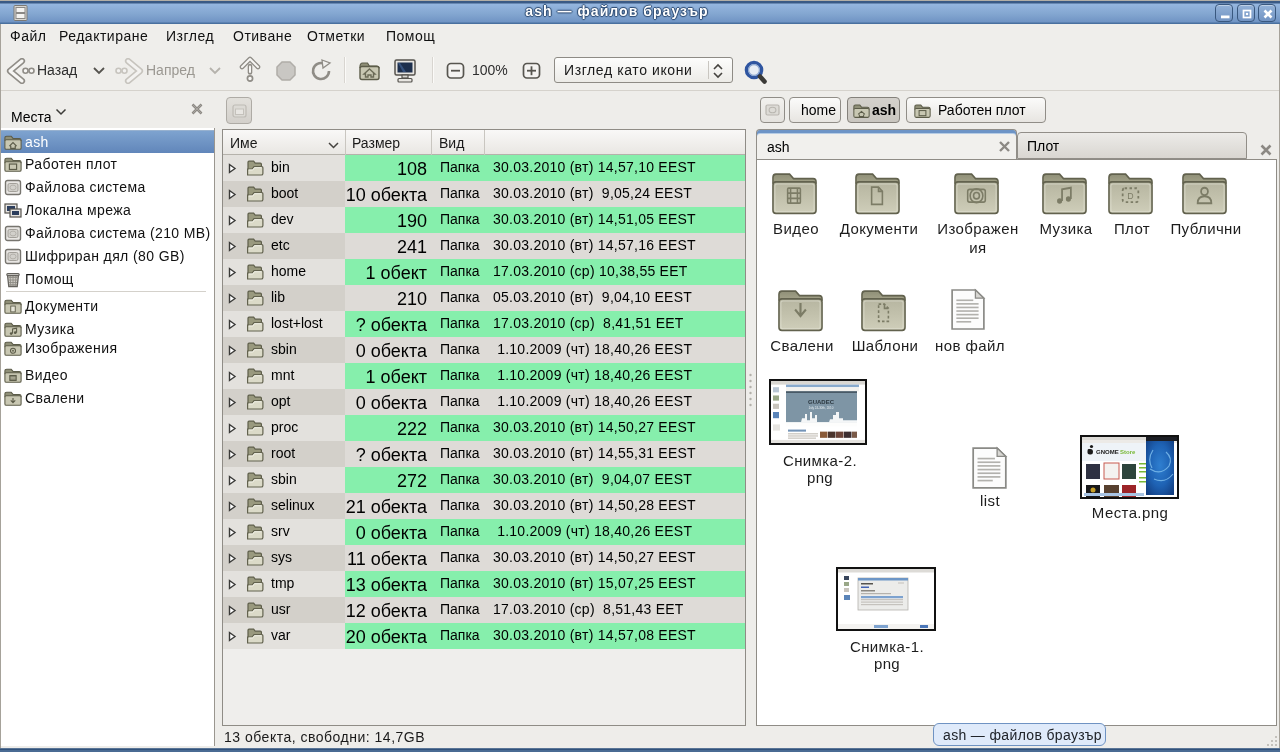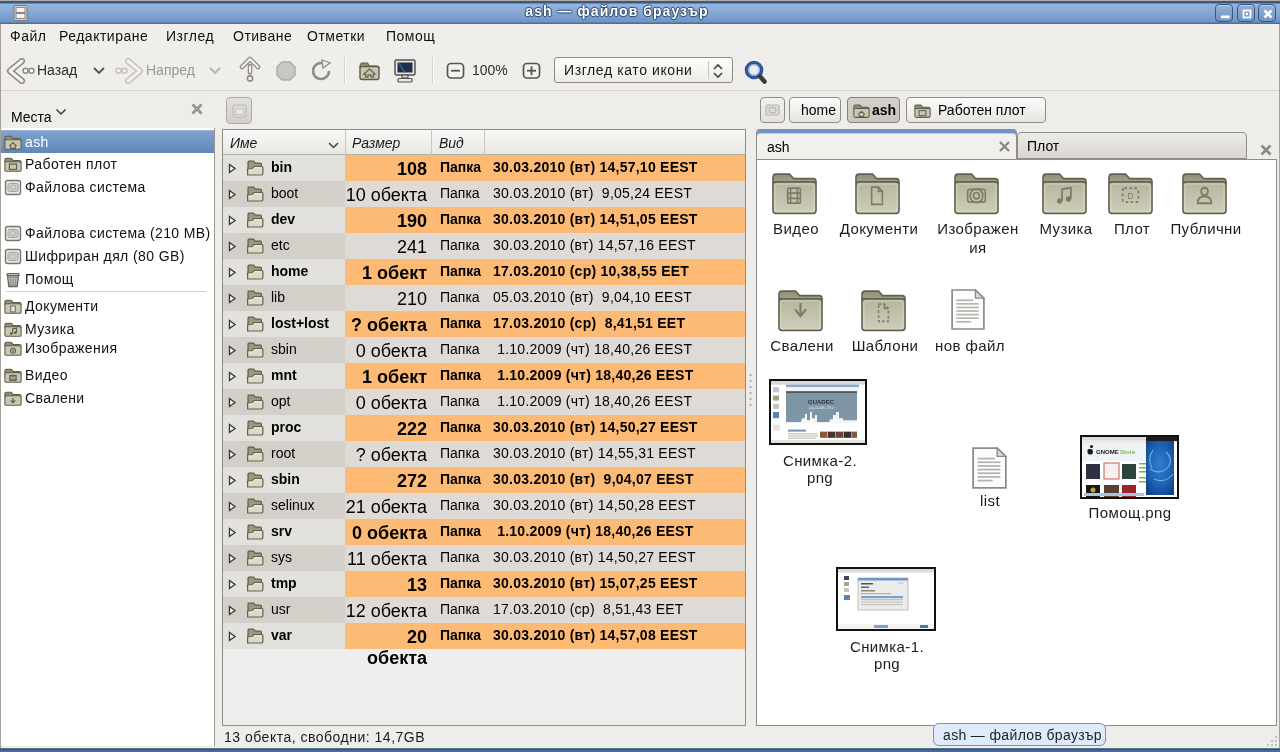--- a/index.html
+++ b/index.html
@@ -35,25 +35,25 @@
 #side-list { left:0px; top:128px; width:215px; height:618px; background:#ffffff; border-right:1px solid #9a968f; }
 .srow { position:absolute; left:0; width:214px; height:23px; }
 .srow .lbl { position:absolute; left:25px; top:3px; font-size:14px; letter-spacing:.4px; color:#111; white-space:nowrap; }
 .srow svg, .srow .ic { position:absolute; left:4px; top:3px; }
 #ash-sel { background:linear-gradient(#7ea3cf,#6186ba); border-top:1px solid #97b1cf; }
 #side-sep { position:absolute; left:6px; width:200px; height:1px; background:#d4d1cb; }
 
 
 #tree { left:222px; top:129px; width:524px; height:597px; background:#efeeec; border:1px solid #8f8c86; }
 #thead { position:absolute; left:0; top:0; width:522px; height:25px;
-  background:linear-gradient(#f9f8f7,#e9e7e3); border-bottom:1px solid #b5b2ab;font-style:italic; }
+  background:linear-gradient(#f9f8f7,#e9e7e3); border-bottom:1px solid #b5b2ab; }
 .hcell { position:absolute; top:0; height:25px; border-right:1px solid #c9c6c0; }
 .hcell span { position:absolute; top:5px; left:7px; font-size:14px; color:#1a1a1a; }
 .trow { position:absolute; left:0; width:522px; height:26px; }
-.rowa { background:#fdba74;font-weight:bold; } .rowb { background:#dedbd7; }
+.rowa { background:#86efac; } .rowb { background:#dedbd7; }
 .cella { background:#e3e1dd; } .cellb { background:#d3d0ca; }
 .namecell { position:absolute; left:0; top:0; width:122px; height:26px; }
 .trow .exp { position:absolute; left:5px; top:8px; }
 .trow .fi { position:absolute; left:22px; top:3px; }
 .trow .nm { position:absolute; left:48px; top:4px; font-size:14px; }
 .trow .sz { position:absolute; left:120px; top:4px; width:84px; text-align:right; font-size:18px; }
 .trow .vd { position:absolute; left:217px; top:4px; font-size:14px; }
 .trow .dt { position:absolute; left:270px; top:4px; font-size:14px; letter-spacing:.25px; white-space:pre; }
 
 
@@ -269,20 +269,29 @@
       <span class="lbl">Работен плот</span>
     </div>
     <div class="srow" style="top:48px">
       <svg width="18" height="17" viewBox="0 0 18 17">
         <rect x="1.5" y="1.5" width="15" height="14" rx="2" fill="#e8e6e3" stroke="#77756f" stroke-width="1.4"></rect>
         <rect x="4" y="4.5" width="10" height="8" rx="1.5" fill="#d2d0cb" stroke="#a3a09a" stroke-width="1"></rect>
         <ellipse cx="9" cy="8.5" rx="3" ry="2.4" fill="none" stroke="#b5b2ac" stroke-width="1"></ellipse>
       </svg>
       <span class="lbl">Файлова система</span>
     </div>
+    <div class="srow" style="top:71px">
+      <svg width="18" height="17" viewBox="0 0 18 17">
+        <rect x="1" y="2" width="12" height="9" fill="#e6e4e0" stroke="#55534e" stroke-width="1.2"></rect>
+        <rect x="3" y="4" width="8" height="5" fill="#2c3e5e"></rect>
+        <rect x="6" y="7" width="11" height="8" fill="#e6e4e0" stroke="#55534e" stroke-width="1.2"></rect>
+        <rect x="8" y="9" width="7" height="4" fill="#2c3e5e"></rect>
+      </svg>
+      <span class="lbl">Локална мрежа</span>
+    </div>
     <div class="srow" style="top:94px">
       <svg width="18" height="17" viewBox="0 0 18 17">
         <rect x="1.5" y="1.5" width="15" height="14" rx="2" fill="#e8e6e3" stroke="#77756f" stroke-width="1.4"></rect>
         <rect x="4" y="4.5" width="10" height="8" rx="1.5" fill="#d2d0cb" stroke="#a3a09a" stroke-width="1"></rect>
         <ellipse cx="9" cy="8.5" rx="3" ry="2.4" fill="none" stroke="#b5b2ac" stroke-width="1"></ellipse>
       </svg>
       <span class="lbl">Файлова система (210 MB)</span>
     </div>
     <div class="srow" style="top:117px">
       <svg width="18" height="17" viewBox="0 0 18 17">
@@ -827,21 +836,21 @@
       </defs>
     <rect x="64" y="4" width="28" height="54" fill="url(#swirl)"></rect>
     <g fill="none" stroke="#7cbcec" stroke-width="1.2" opacity=".85">
       <path d="M68 32 Q79 39 87 29 Q91 21 84 15"></path>
       <path d="M91 37 Q83 47 72 42"></path>
       <path d="M71 13 Q65 22 70 31"></path>
     </g>
     <rect x="64" y="0" width="31" height="4" fill="#1c1e24"></rect>
   </svg>
 </div>
-<div class="ilabel abs" style="left:1130px;top:504px">Помощ.png</div>
+<div class="ilabel abs" style="left:1130px;top:504px">Места.png</div>
 
 <div class="abs" style="left:836px;top:567px;width:100px;height:64px;background:#fff;border:2px solid #111">
   <svg width="96" height="60" viewBox="0 0 96 60">
     <rect x="0" y="0" width="96" height="3.5" fill="#dddbd7"></rect>
     <g fill="#b9c6d4">
         <rect x="6" y="7" width="5" height="4" fill="#39465c"></rect>
         <rect x="6" y="13" width="5" height="4" fill="#9aa888"></rect>
         <rect x="6" y="19" width="5" height="4" fill="#c8c4bc"></rect>
         <rect x="6" y="26" width="6" height="5" fill="#5a84b8"></rect>
       </g>

